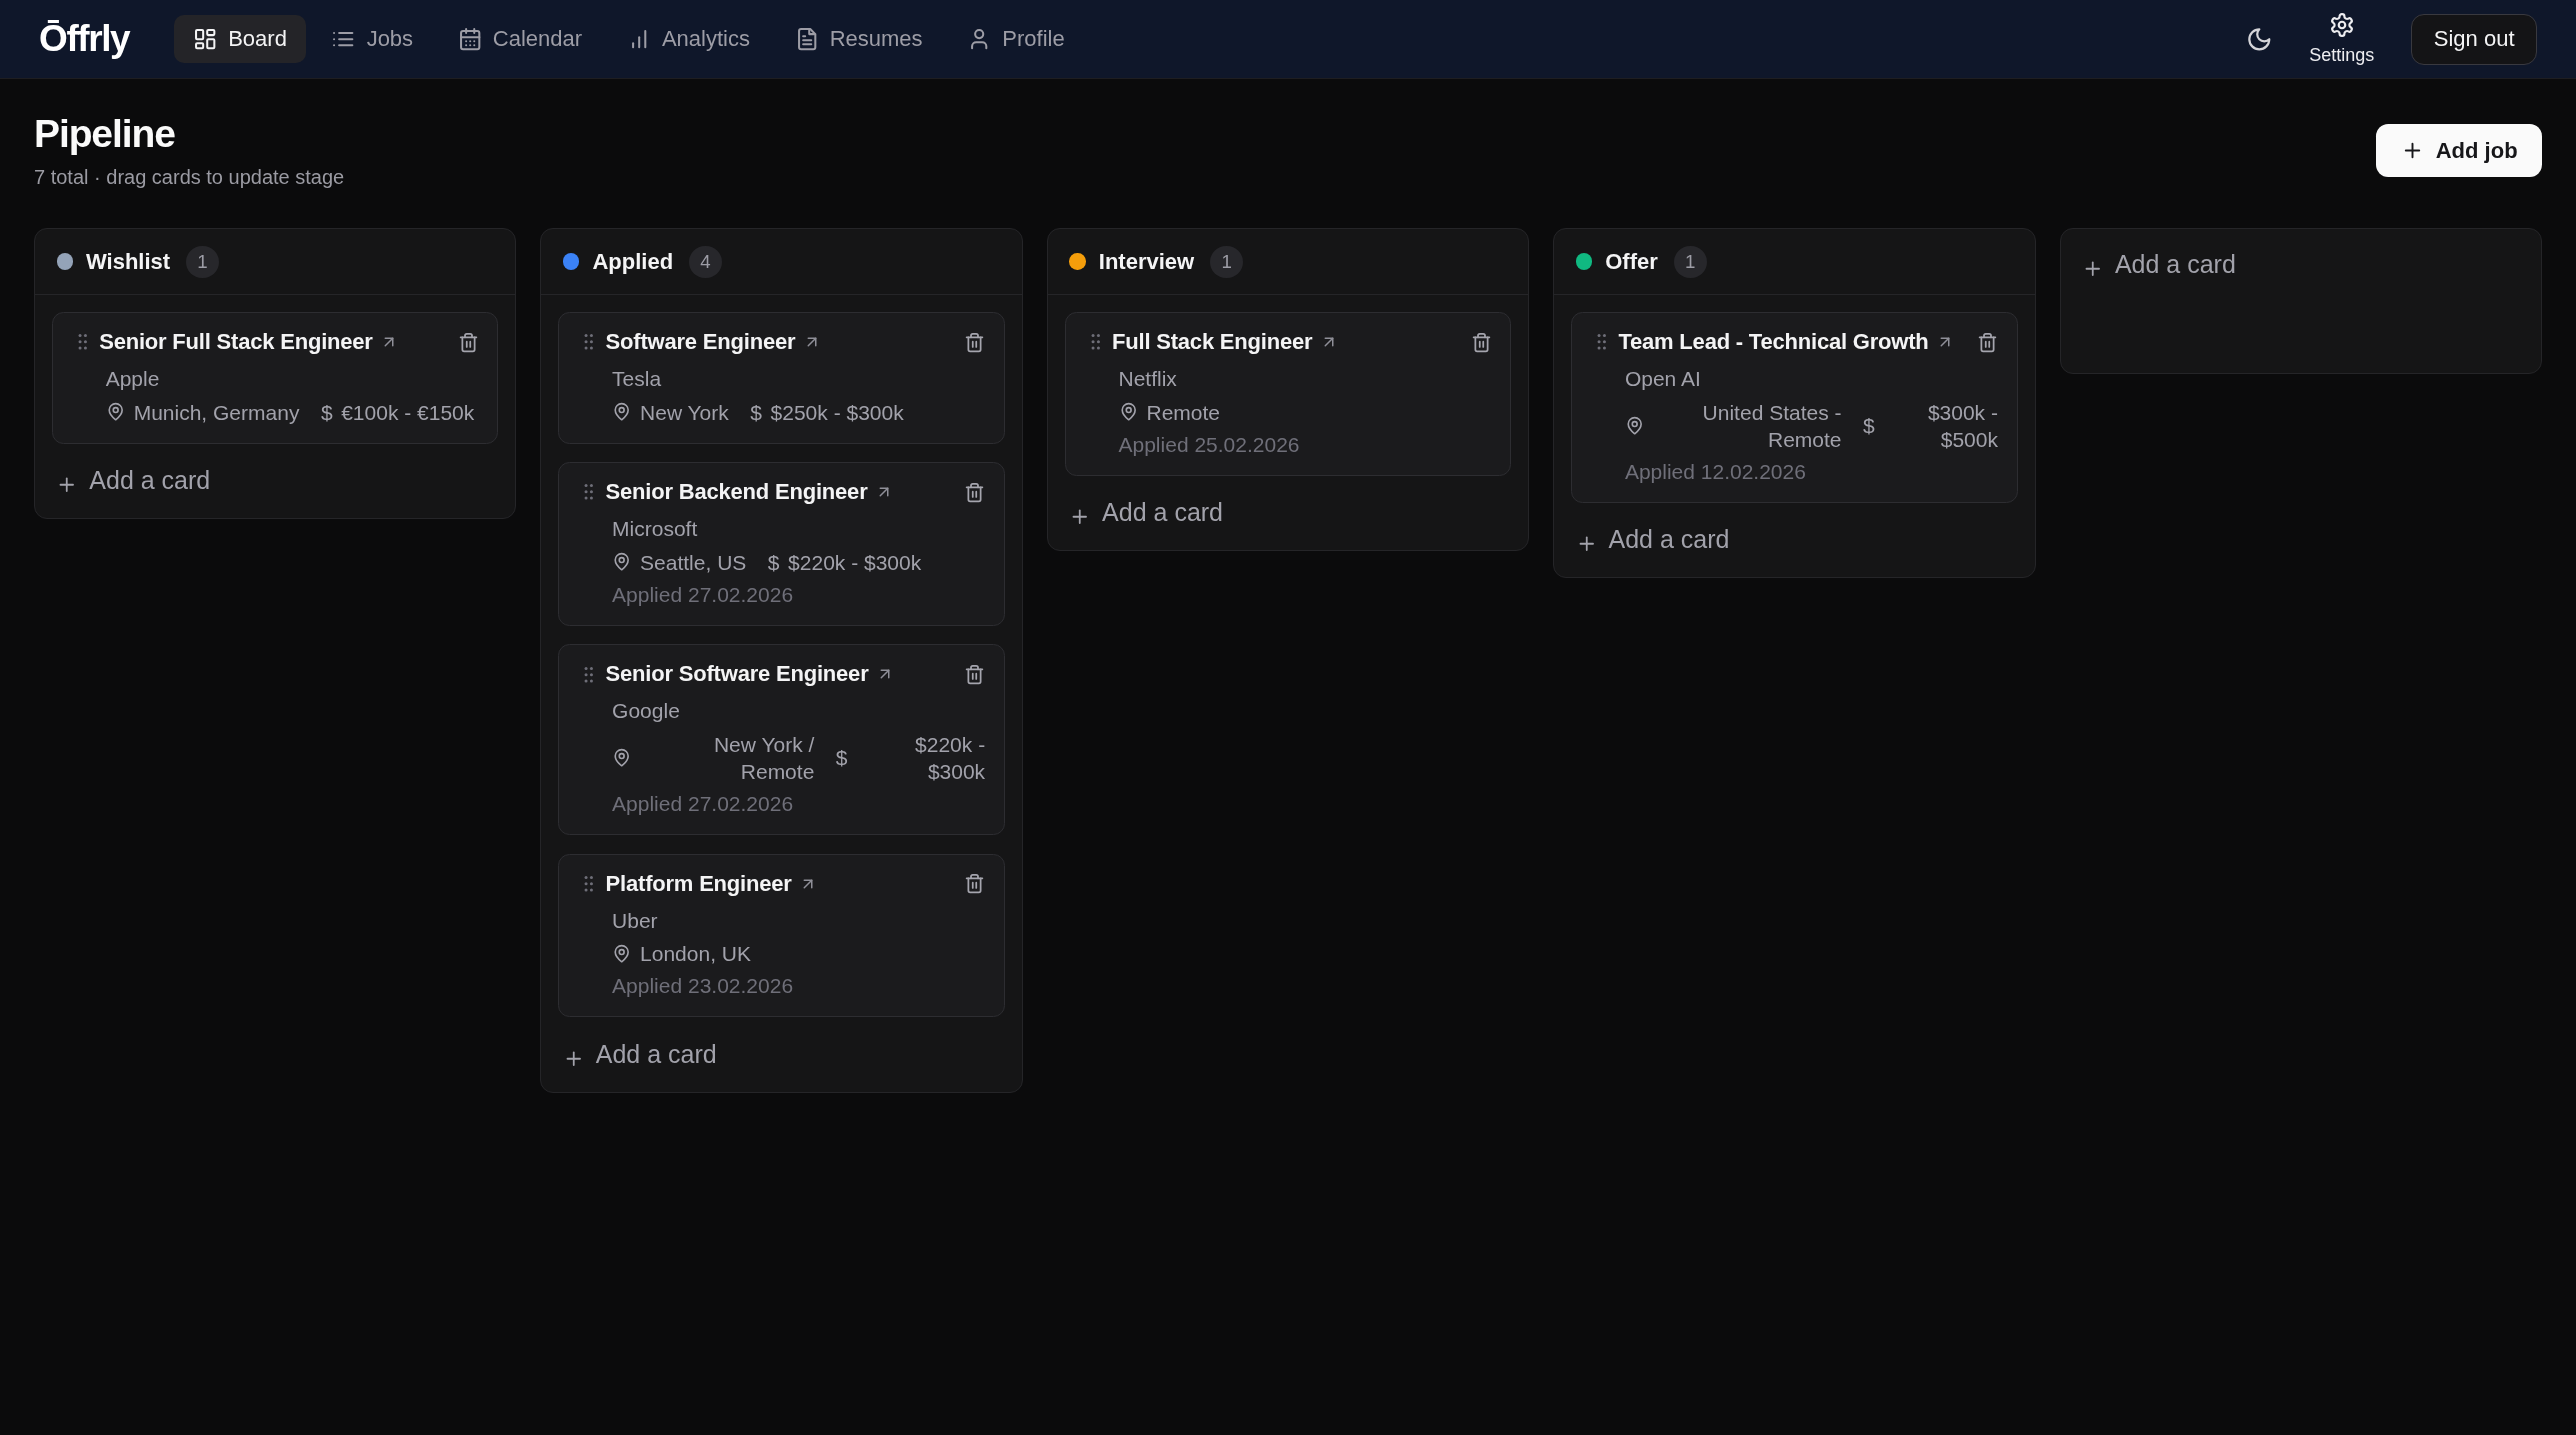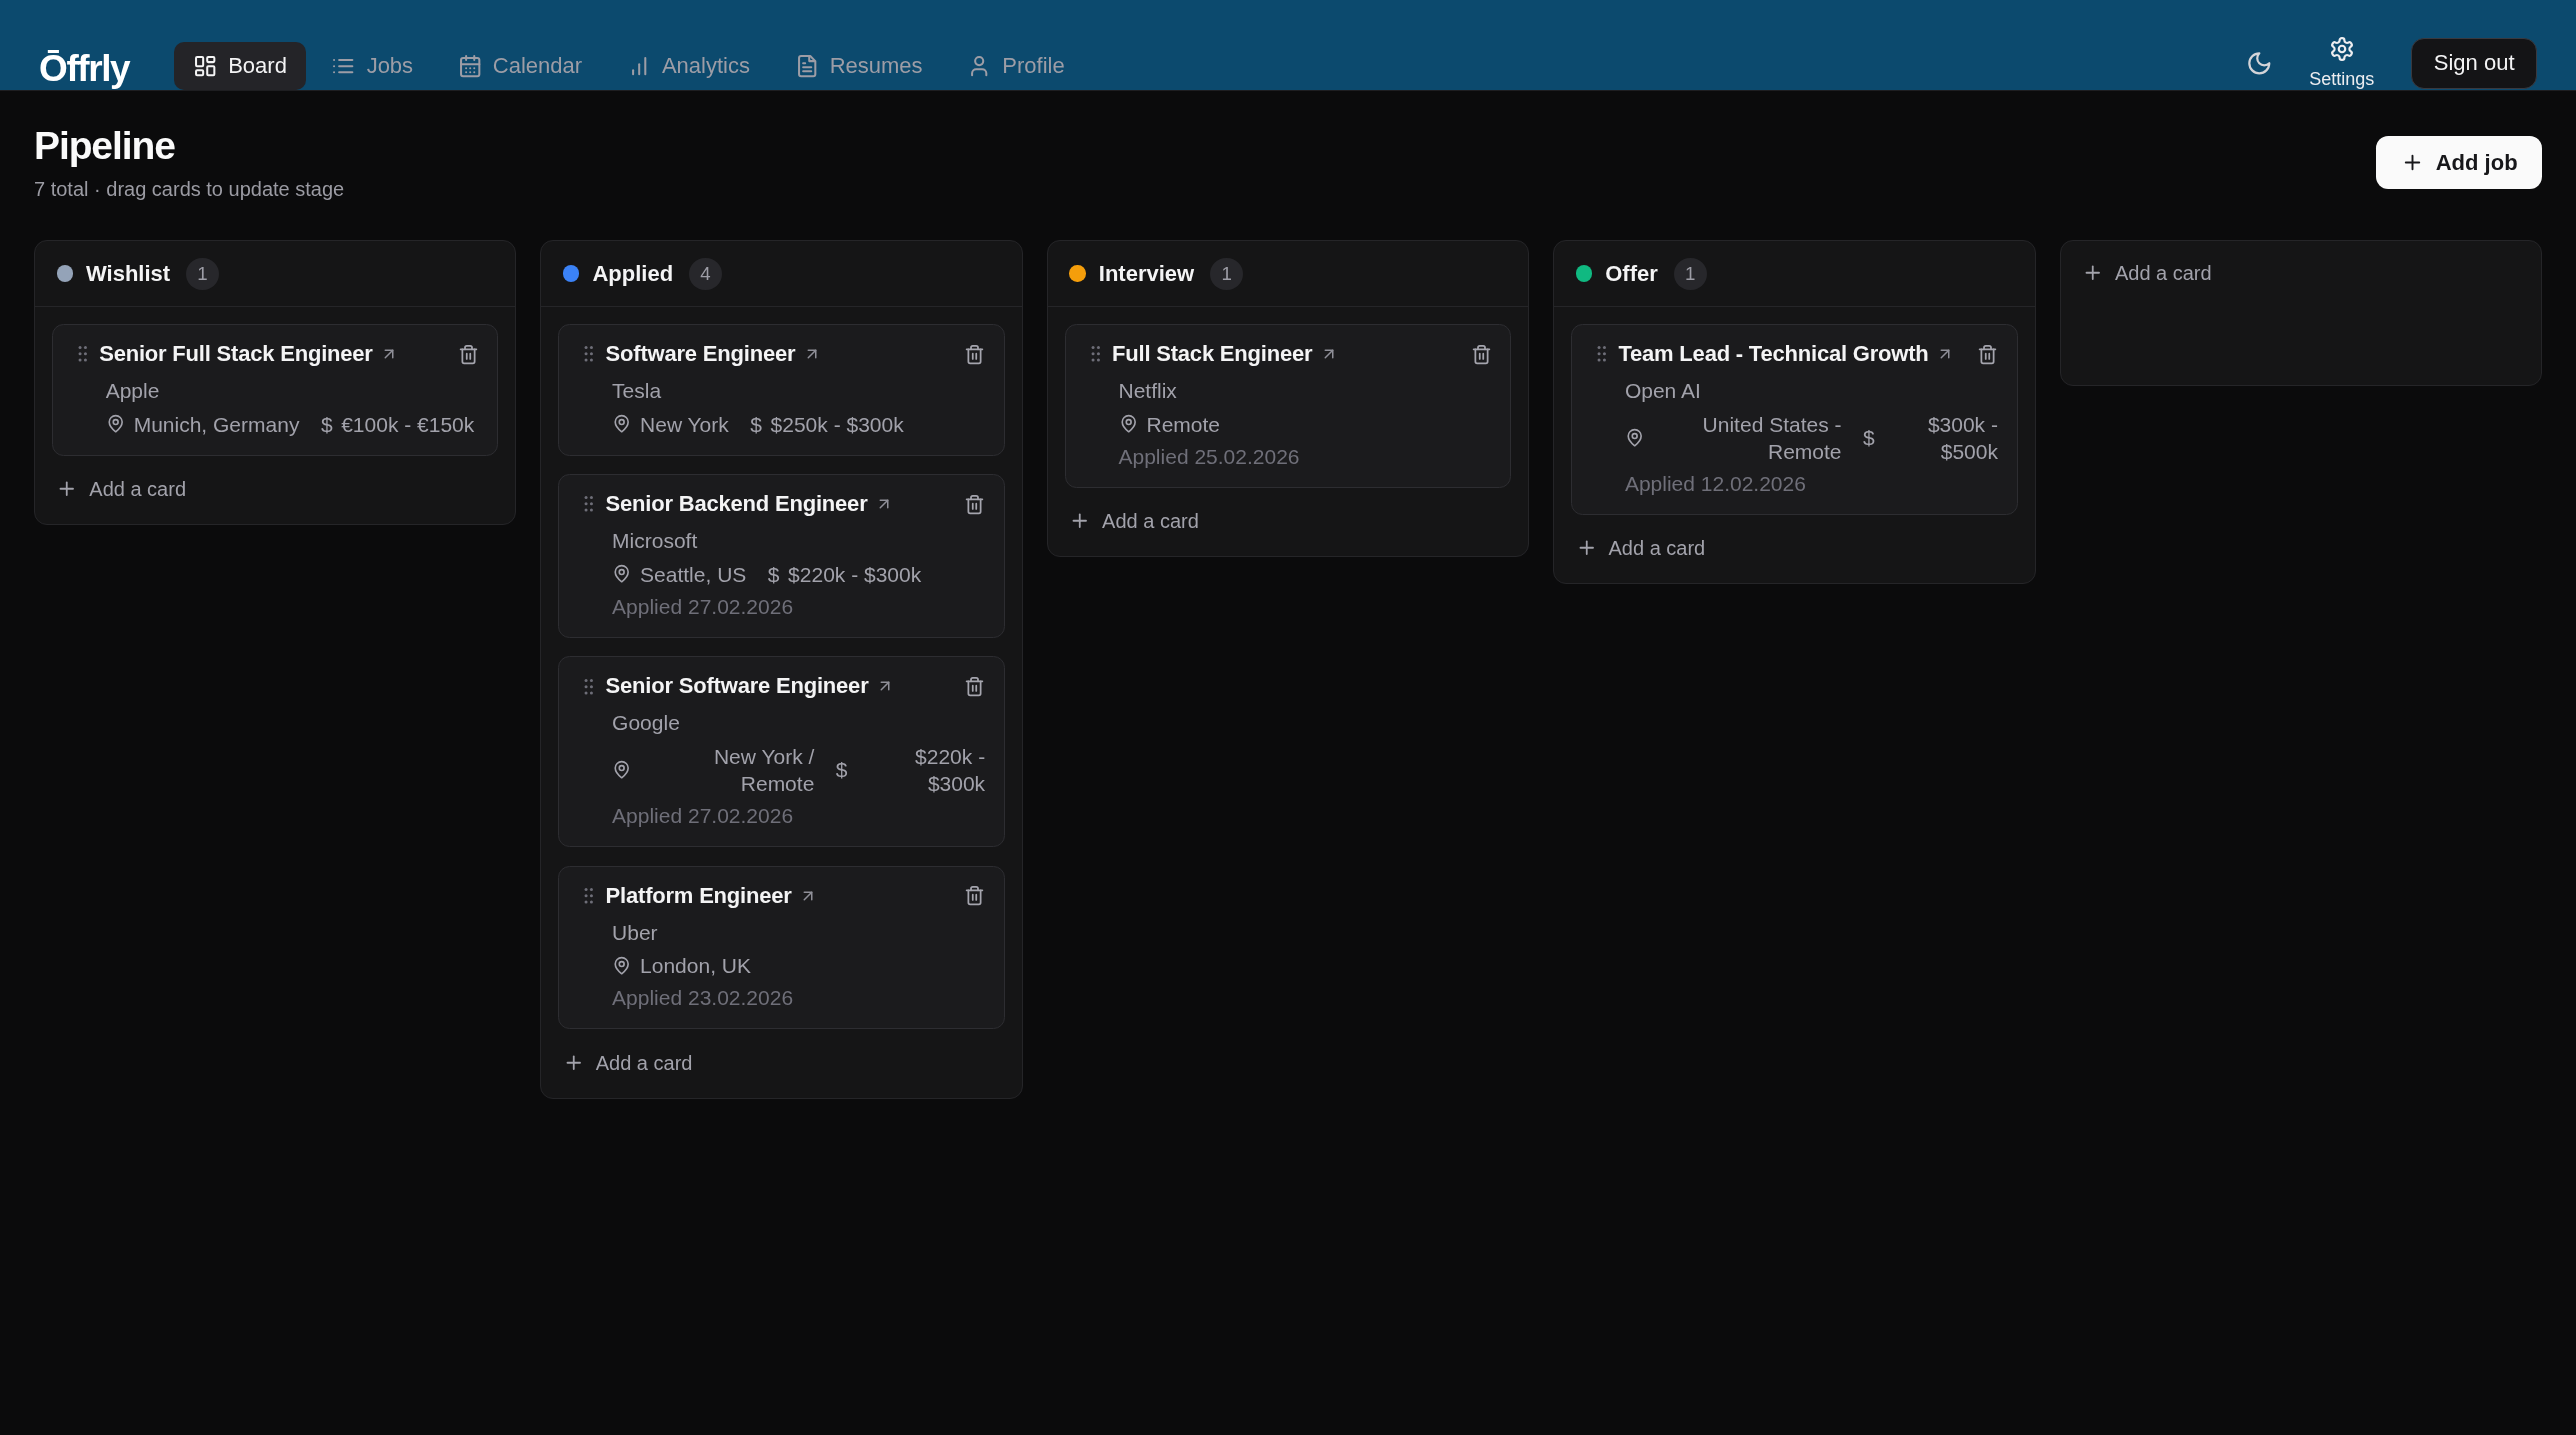--- a/index.html
+++ b/index.html
@@ -1,21 +1,21 @@
 <!DOCTYPE html>
 <html style="font-size:11.5px"><head>
 <meta charset="utf-8">
 <style>
   * { margin:0; padding:0; box-sizing:border-box; }
   html,body { width:2576px; height:1436px; background:#0b0b0c; overflow:hidden;
               font-family:"Liberation Sans", sans-serif; color:#f4f4f5; }
 
   
-  .topnav { height:91px; display:flex; align-items:flex-end; padding:0 39px;
-            background:#0c4a6e; border-bottom:1.4px solid #1e1e21; }
+  .topnav { height:79px; display:flex; align-items:center; padding:0 39px;
+            background:#0f172a; border-bottom:1.4px solid #1e1e21; }
   .logo { font-size:37px; font-weight:700; letter-spacing:-1.4px; color:#ffffff; }
   .tabs { display:flex; align-items:center; gap:7.2px; margin-left:45px; }
   .tab  { display:flex; align-items:center; gap:10.8px; padding:10.8px 18.7px; border-radius:10px;
           font-size:22px; color:#9d9da6; background:none; border:none; cursor:pointer;
           font-family:inherit; }
   .tab.active { background:#242428; color:#f4f4f5; }
   .tab .ic svg { width:24.4px; height:24.4px; display:block; }
   .nav-right { margin-left:auto; display:flex; align-items:center; gap:37px; }
   .icon-btn { background:none; border:none; color:#d4d4d8; cursor:pointer; display:flex; }
   .icon-btn svg { width:26.6px; height:26.6px; }
@@ -59,22 +59,22 @@
   .trash { margin-left:auto; background:none; border:none; color:#a5a5ae; cursor:pointer; display:flex; }
   .trash svg { width:21px; height:21px; }
   .card-company { margin-left:34px; margin-top:10px; font-size:21px; color:#a2a2ab; line-height:27px; }
   .card-meta { margin-left:34px; margin-top:6.5px; display:flex; align-items:center; gap:21.5px;
                font-size:21px; color:#a2a2ab; line-height:27px;text-align:right; }
   .meta-item { display:flex; align-items:center; gap:8.6px; }
   .meta-item svg { width:19.4px; height:19.4px; }
   .dollar { font-size:21px; }
   .card-date { margin-left:34px; margin-top:5px; font-size:21px; color:#6f6f79; line-height:27px; }
 
-  .add-card { display:flex; align-items:flex-start; gap:11.5px; background:none; border:none;
-              color:#a2a2ab; font-size:20px; font-family:inherit; cursor:pointer; padding:4.3px; }
+  .add-card { display:flex; align-items:flex-end; gap:11.5px; background:none; border:none;
+              color:#a2a2ab; font-size:25px; font-family:inherit; cursor:pointer; padding:4.3px; }
   .add-card svg { width:21.5px; height:21.5px; }
 </style>
 </head>
 <body>
 
 <nav class="topnav">
   <div class="logo">Ōffrly</div>
 
   <div class="tabs">
     <button class="tab active">

